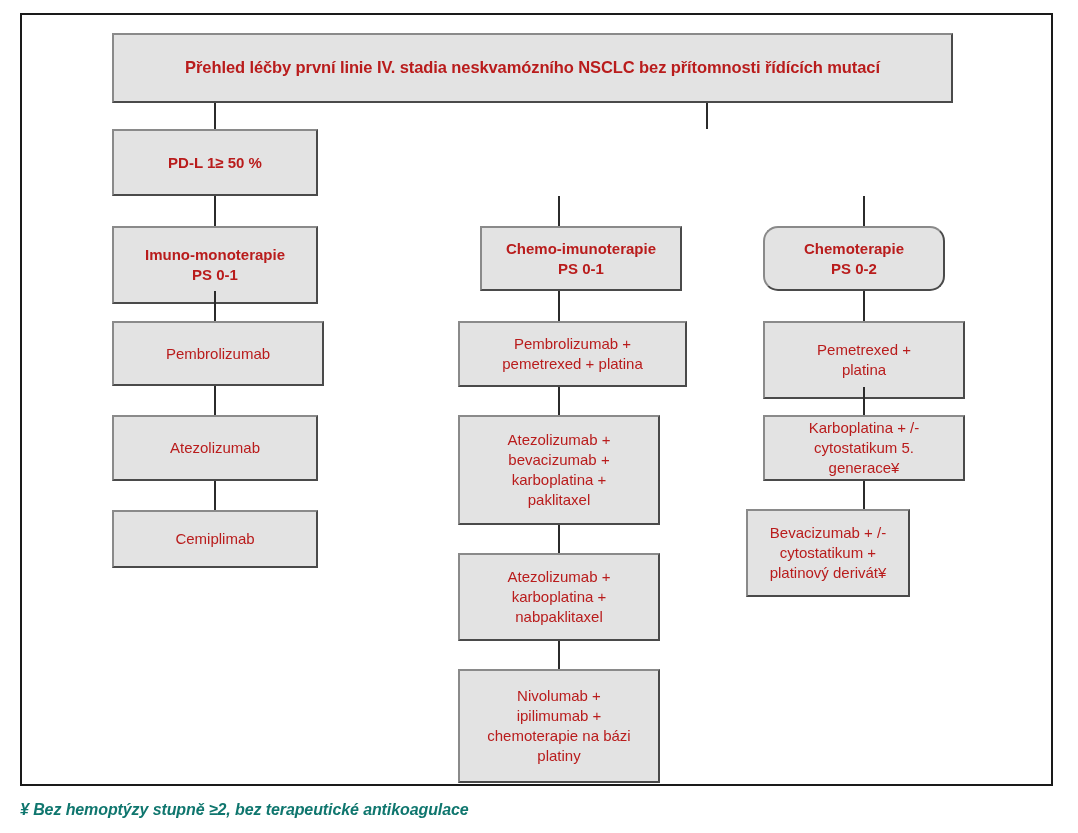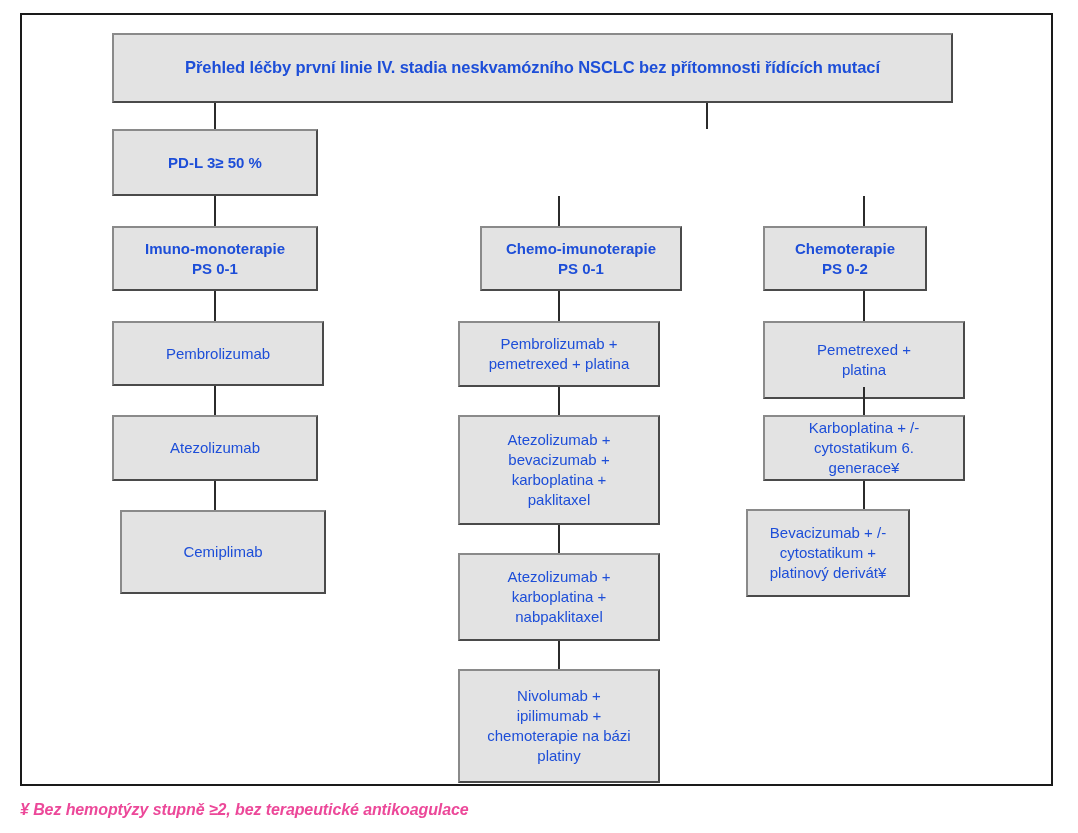--- a/index.html
+++ b/index.html
@@ -56,21 +56,21 @@
     background: #e3e3e3;
     border: 2px solid #6b6b6b;
     border-top-color: #8a8a8a;
     border-left-color: #8a8a8a;
     border-right-color: #4a4a4a;
     border-bottom-color: #4a4a4a;
     display: flex;
     align-items: center;
     justify-content: center;
     text-align: center;
-    color: #1d4ed8;
+    color: #b91c1c;
     line-height: 1.32;
     padding: 2px 12px;
     white-space: pre-line;
   }
 
   .node.title {
     font-size: 16.5px;
     font-weight: bold;
     letter-spacing: -0.1px;
   }
@@ -89,65 +89,65 @@
 
   
   .footnote {
     position: absolute;
     left: 20px;
     top: 801px;
     width: 1000px;
     font-size: 16px;
     font-style: italic;
     font-weight: bold;
-    color: #ec4899;
+    color: #0f766e;
     letter-spacing: -0.1px;
   }
 </style>
 </head>
 <body>
 
 <div id="figure">
 
   <div class="frame"></div>
 
   <div class="canvas">
 
     <div class="node title" style="left:112px; top:33px; width:841px; height:70px;">Přehled léčby první linie IV. stadia neskvamózního NSCLC bez přítomnosti řídících mutací</div>
 
     <div class="conn v" style="left:214px; top:103px; height:26px;"></div>
     <div class="conn v" style="left:706px; top:103px; height:26px;"></div>
 
-    <div class="node strat" style="left:112px; top:129px; width:206px; height:67px;">PD-L 3≥ 50 %</div>
+    <div class="node strat" style="left:112px; top:129px; width:206px; height:67px;">PD-L 1≥ 50 %</div>
 
 
     <div class="conn v" style="left:214px; top:196px; height:30px;"></div>
     <div class="conn v" style="left:558px; top:196px; height:30px;"></div>
     <div class="conn v" style="left:863px; top:196px; height:30px;"></div>
 
-    <div class="node cat" style="left:112px; top:226px; width:206px; height:65px;">Imuno-monoterapie
+    <div class="node cat" style="left:112px; top:226px; width:206px; height:78px;">Imuno-monoterapie
 PS 0-1</div>
 
     <div class="node cat" style="left:480px; top:226px; width:202px; height:65px;">Chemo-imunoterapie
 PS 0-1</div>
 
-    <div class="node cat" style="left:763px; top:226px; width:164px; height:65px;">Chemoterapie
+    <div class="node cat" style="left:763px; top:226px; width:182px; height:65px;border-radius:15px;">Chemoterapie
 PS 0-2</div>
 
     <div class="conn v" style="left:214px; top:291px; height:30px;"></div>
     <div class="node drug" style="left:112px; top:321px; width:212px; height:65px;">Pembrolizumab</div>
 
     <div class="conn v" style="left:214px; top:386px; height:29px;"></div>
     <div class="node drug" style="left:112px; top:415px; width:206px; height:66px;">Atezolizumab</div>
 
     <div class="conn v" style="left:214px; top:481px; height:29px;"></div>
-    <div class="node drug" style="left:112px; top:510px; width:206px; height:84px;margin-left:8px;">Cemiplimab</div>
+    <div class="node drug" style="left:112px; top:510px; width:206px; height:58px;">Cemiplimab</div>
 
     <div class="conn v" style="left:558px; top:291px; height:30px;"></div>
-    <div class="node drug" style="left:458px; top:321px; width:202px; height:66px;">Pembrolizumab +
+    <div class="node drug" style="left:458px; top:321px; width:229px; height:66px;">Pembrolizumab +
 pemetrexed + platina</div>
 
     <div class="conn v" style="left:558px; top:387px; height:28px;"></div>
     <div class="node drug" style="left:458px; top:415px; width:202px; height:110px;">Atezolizumab +
 bevacizumab +
 karboplatina +
 paklitaxel</div>
 
     <div class="conn v" style="left:558px; top:525px; height:28px;"></div>
     <div class="node drug" style="left:458px; top:553px; width:202px; height:88px;">Atezolizumab +
@@ -159,21 +159,21 @@
 ipilimumab +
 chemoterapie na bázi
 platiny</div>
 
     <div class="conn v" style="left:863px; top:291px; height:30px;"></div>
     <div class="node drug" style="left:763px; top:321px; width:202px; height:78px;">Pemetrexed +
 platina</div>
 
     <div class="conn v" style="left:863px; top:387px; height:28px;"></div>
     <div class="node drug" style="left:763px; top:415px; width:202px; height:66px;">Karboplatina + /-
-cytostatikum 6. generace¥</div>
+cytostatikum 5. generace¥</div>
 
     <div class="conn v" style="left:863px; top:481px; height:28px;"></div>
     <div class="node drug" style="left:746px; top:509px; width:164px; height:88px;">Bevacizumab + /-
 cytostatikum +
 platinový derivát¥</div>
 
   </div>
 
   <div class="footnote">¥ Bez hemoptýzy stupně ≥2, bez terapeutické antikoagulace</div>
 

